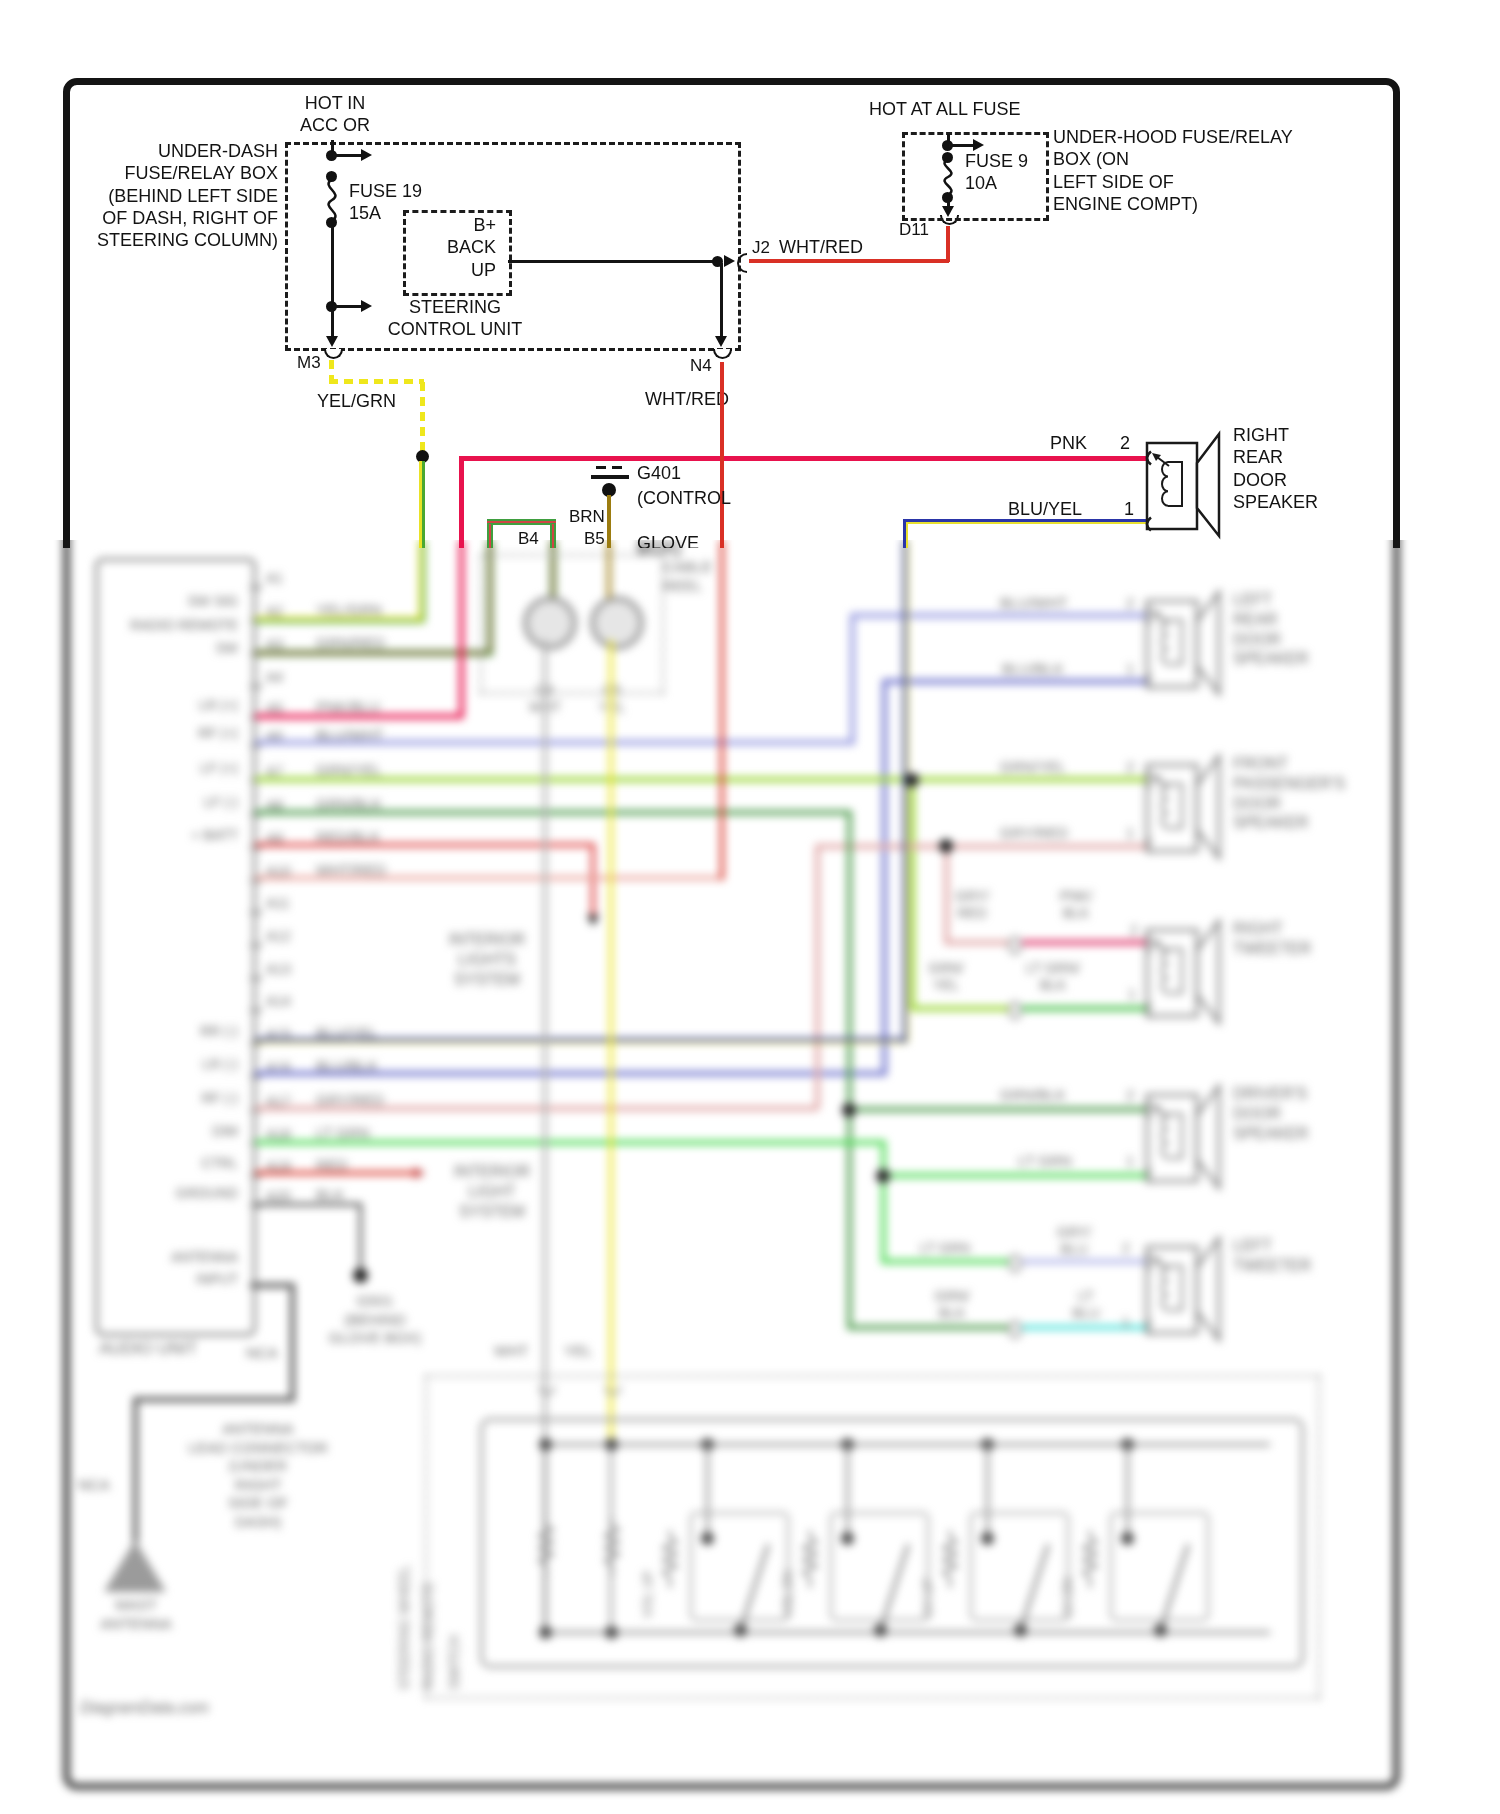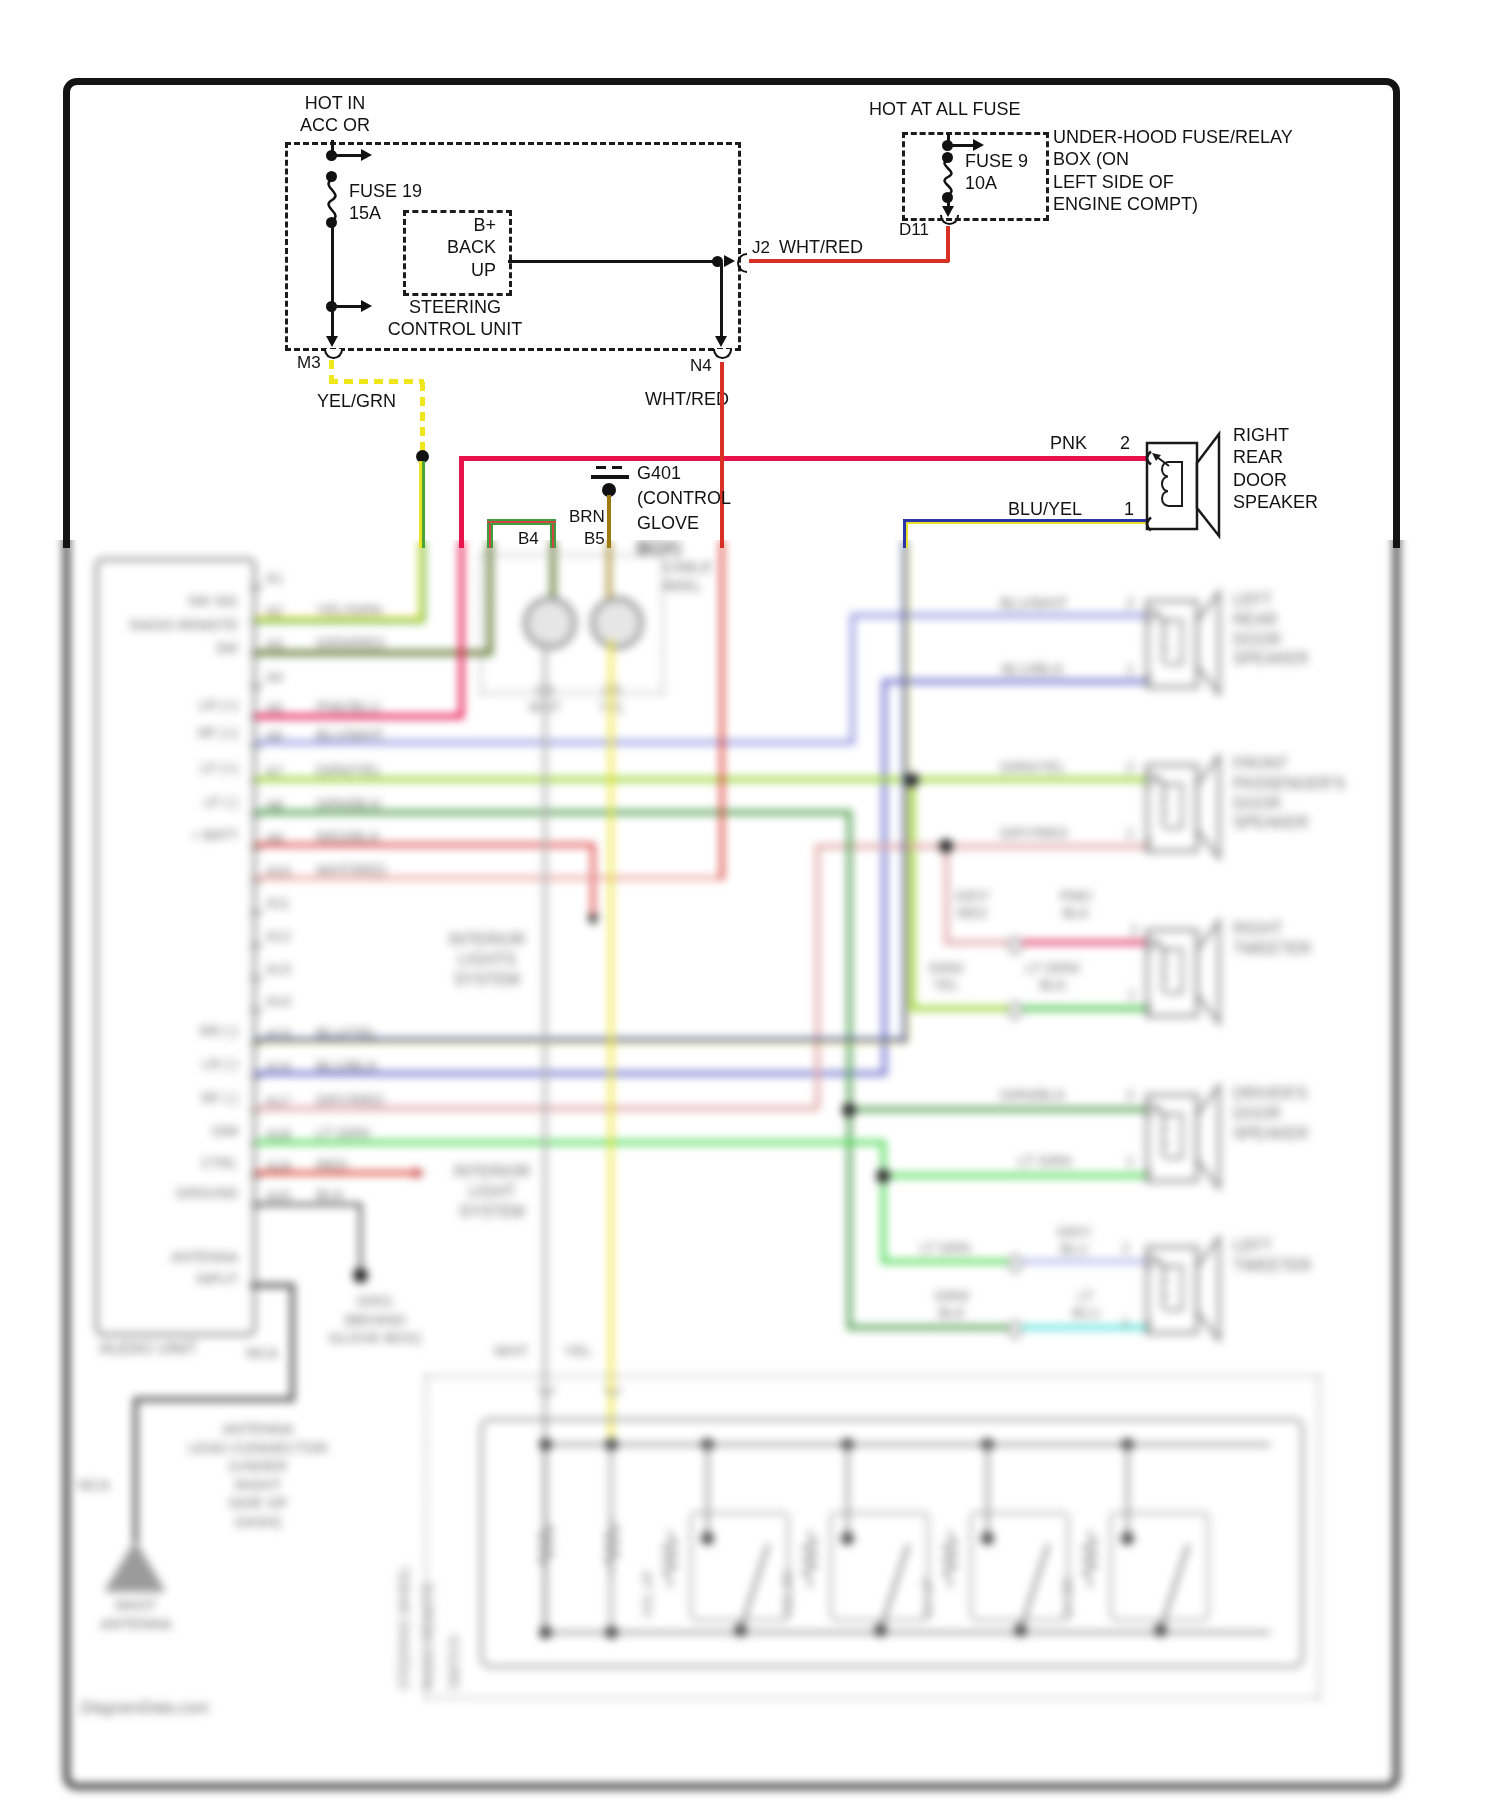--- a/index.html
+++ b/index.html
@@ -50,20 +50,25 @@
 <body>
 
 <div id="stage">
 
   <div id="sharp-clip">
     <div class="frame"></div>
 
     <div class="t s18 center" style="left:295px;top:92px;width:80px;">HOT IN
 ACC OR</div>
     <div class="dashbox" style="left:285px;top:142px;width:450px;height:203px;"></div>
+    <div class="t s18 right" style="left:66px;top:140px;width:212px;">UNDER-DASH
+FUSE/RELAY BOX
+(BEHIND LEFT SIDE
+OF DASH, RIGHT OF
+STEERING COLUMN)</div>
 
     <div class="vw c-blkline" style="left:331px;top:140px;width:3px;height:15px;"></div>
     <div class="dot" style="left:326px;top:150px;width:11px;height:11px;"></div>
     <div class="hw c-blkline" style="left:333px;top:154px;width:30px;height:3px;"></div>
     <div class="arr-r" style="left:361px;top:149px;"></div>
     <div class="dot" style="left:326px;top:171px;width:11px;height:11px;"></div>
     <svg class="ab" style="left:322px;top:178px;" width="20" height="44" viewBox="0 0 20 44">
         <path d="M10,1 C-2,9 22,15 10,22 C-2,29 22,35 10,43" fill="none" stroke="#111" stroke-width="2.5"></path>
       </svg>
     <div class="dot" style="left:326px;top:217px;width:11px;height:11px;"></div>
@@ -154,21 +159,21 @@
 
     <div class="t s18" style="left:645px;top:388px;">WHT/RED</div>
     <div class="vw c-red" style="left:720px;top:362px;width:3.5px;height:186px;"></div>
 
     <div class="hw c-blkline" style="left:596px;top:466px;width:10px;height:3px;"></div>
     <div class="hw c-blkline" style="left:612px;top:466px;width:10px;height:3px;"></div>
     <div class="hw c-blkline" style="left:591px;top:475px;width:38px;height:4px;"></div>
     <div class="dot" style="left:602px;top:483px;width:14px;height:14px;"></div>
     <div class="t s18" style="left:637px;top:462px;">G401</div>
     <div class="t s18" style="left:637px;top:487px;">(CONTROL</div>
-    <div class="t s18" style="left:637px;top:512px;">GLOVE</div>
+    <div class="t s18" style="left:637px;top:532px;">GLOVE</div>
     <div class="vw c-brn" style="left:607px;top:495px;width:4px;height:53px;"></div>
     <div class="t s17" style="left:569px;top:506px;">BRN</div>
 
     <div class="hw grad-grnred-h" style="left:487px;top:519px;width:69px;height:6px;"></div>
     <div class="vw grad-grnred-v" style="left:487px;top:524px;width:6px;height:24px;"></div>
     <div class="vw grad-grnred-v" style="left:550px;top:524px;width:6px;height:24px;"></div>
     <div class="t s17" style="left:518px;top:528px;">B4</div>
     <div class="t s17" style="left:584px;top:528px;">B5</div>
   </div>
 

